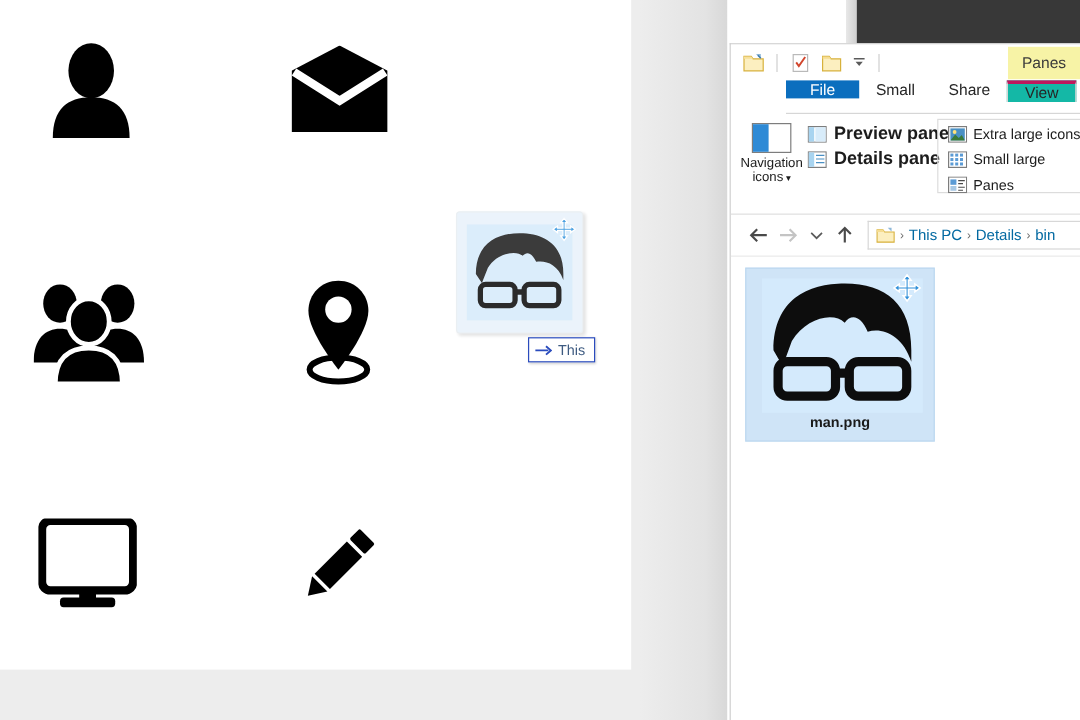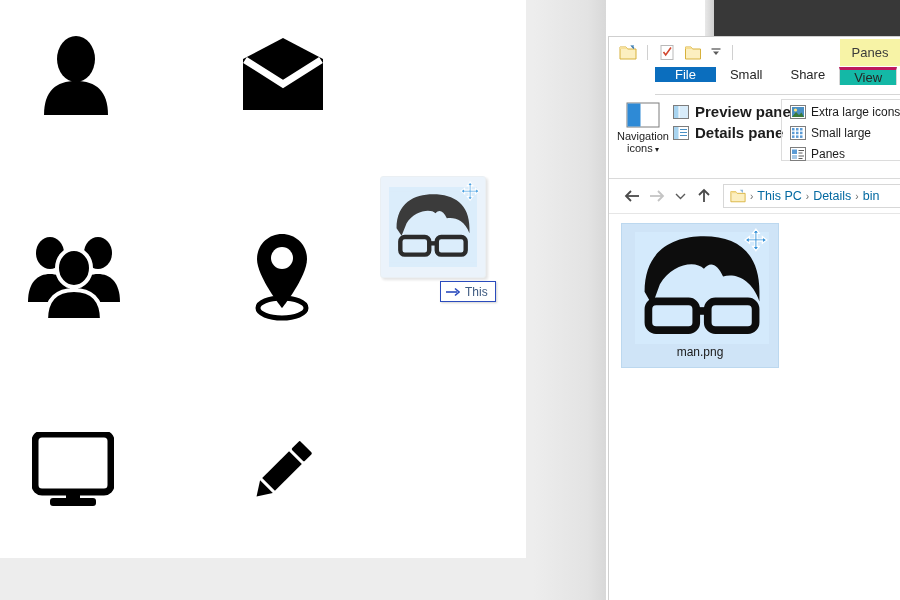--- a/index.html
+++ b/index.html
@@ -94,21 +94,21 @@
   
   #addressbar{position:relative;height:34px;background:#ffffff;display:flex;align-items:center;
     padding-left:12px;gap:2px;border-bottom:1px solid #e6e6e6;}
   .nav-btn{width:22px;height:22px;display:flex;align-items:center;justify-content:center;}
   #crumbbox{margin-left:6px;height:22px;border:1px solid #d7d7d7;border-right:none;
     display:flex;align-items:center;padding:0 6px;gap:4px;flex:1;min-width:0;}
   .crumb{font-size:12.5px;color:#0369a1;white-space:nowrap;}
   .crumb-sep{font-size:10px;color:#6b6b6b;}
 
   
-  #content{position:relative;background:#ffffff;height:360px;}
+  #content{position:relative;background:#ffffff;height:360px;font-weight:bold;}
   #file-item{position:absolute;left:12px;top:9px;width:158px;height:145px;
     background:#cfe4f7;border:1px solid #bcd8ef;box-sizing:border-box;}
   #file-thumb{position:absolute;left:13px;top:8px;width:134px;height:112px;
     background:#d4eafc;overflow:hidden;}
   #file-label{position:absolute;left:0;right:0;bottom:8px;text-align:center;
     font-size:12px;color:#1a1a1a;}
   #drag-cursor-file{position:absolute;right:8px;top:4px;width:26px;height:26px;}
 </style>
 </head>
 <body>

